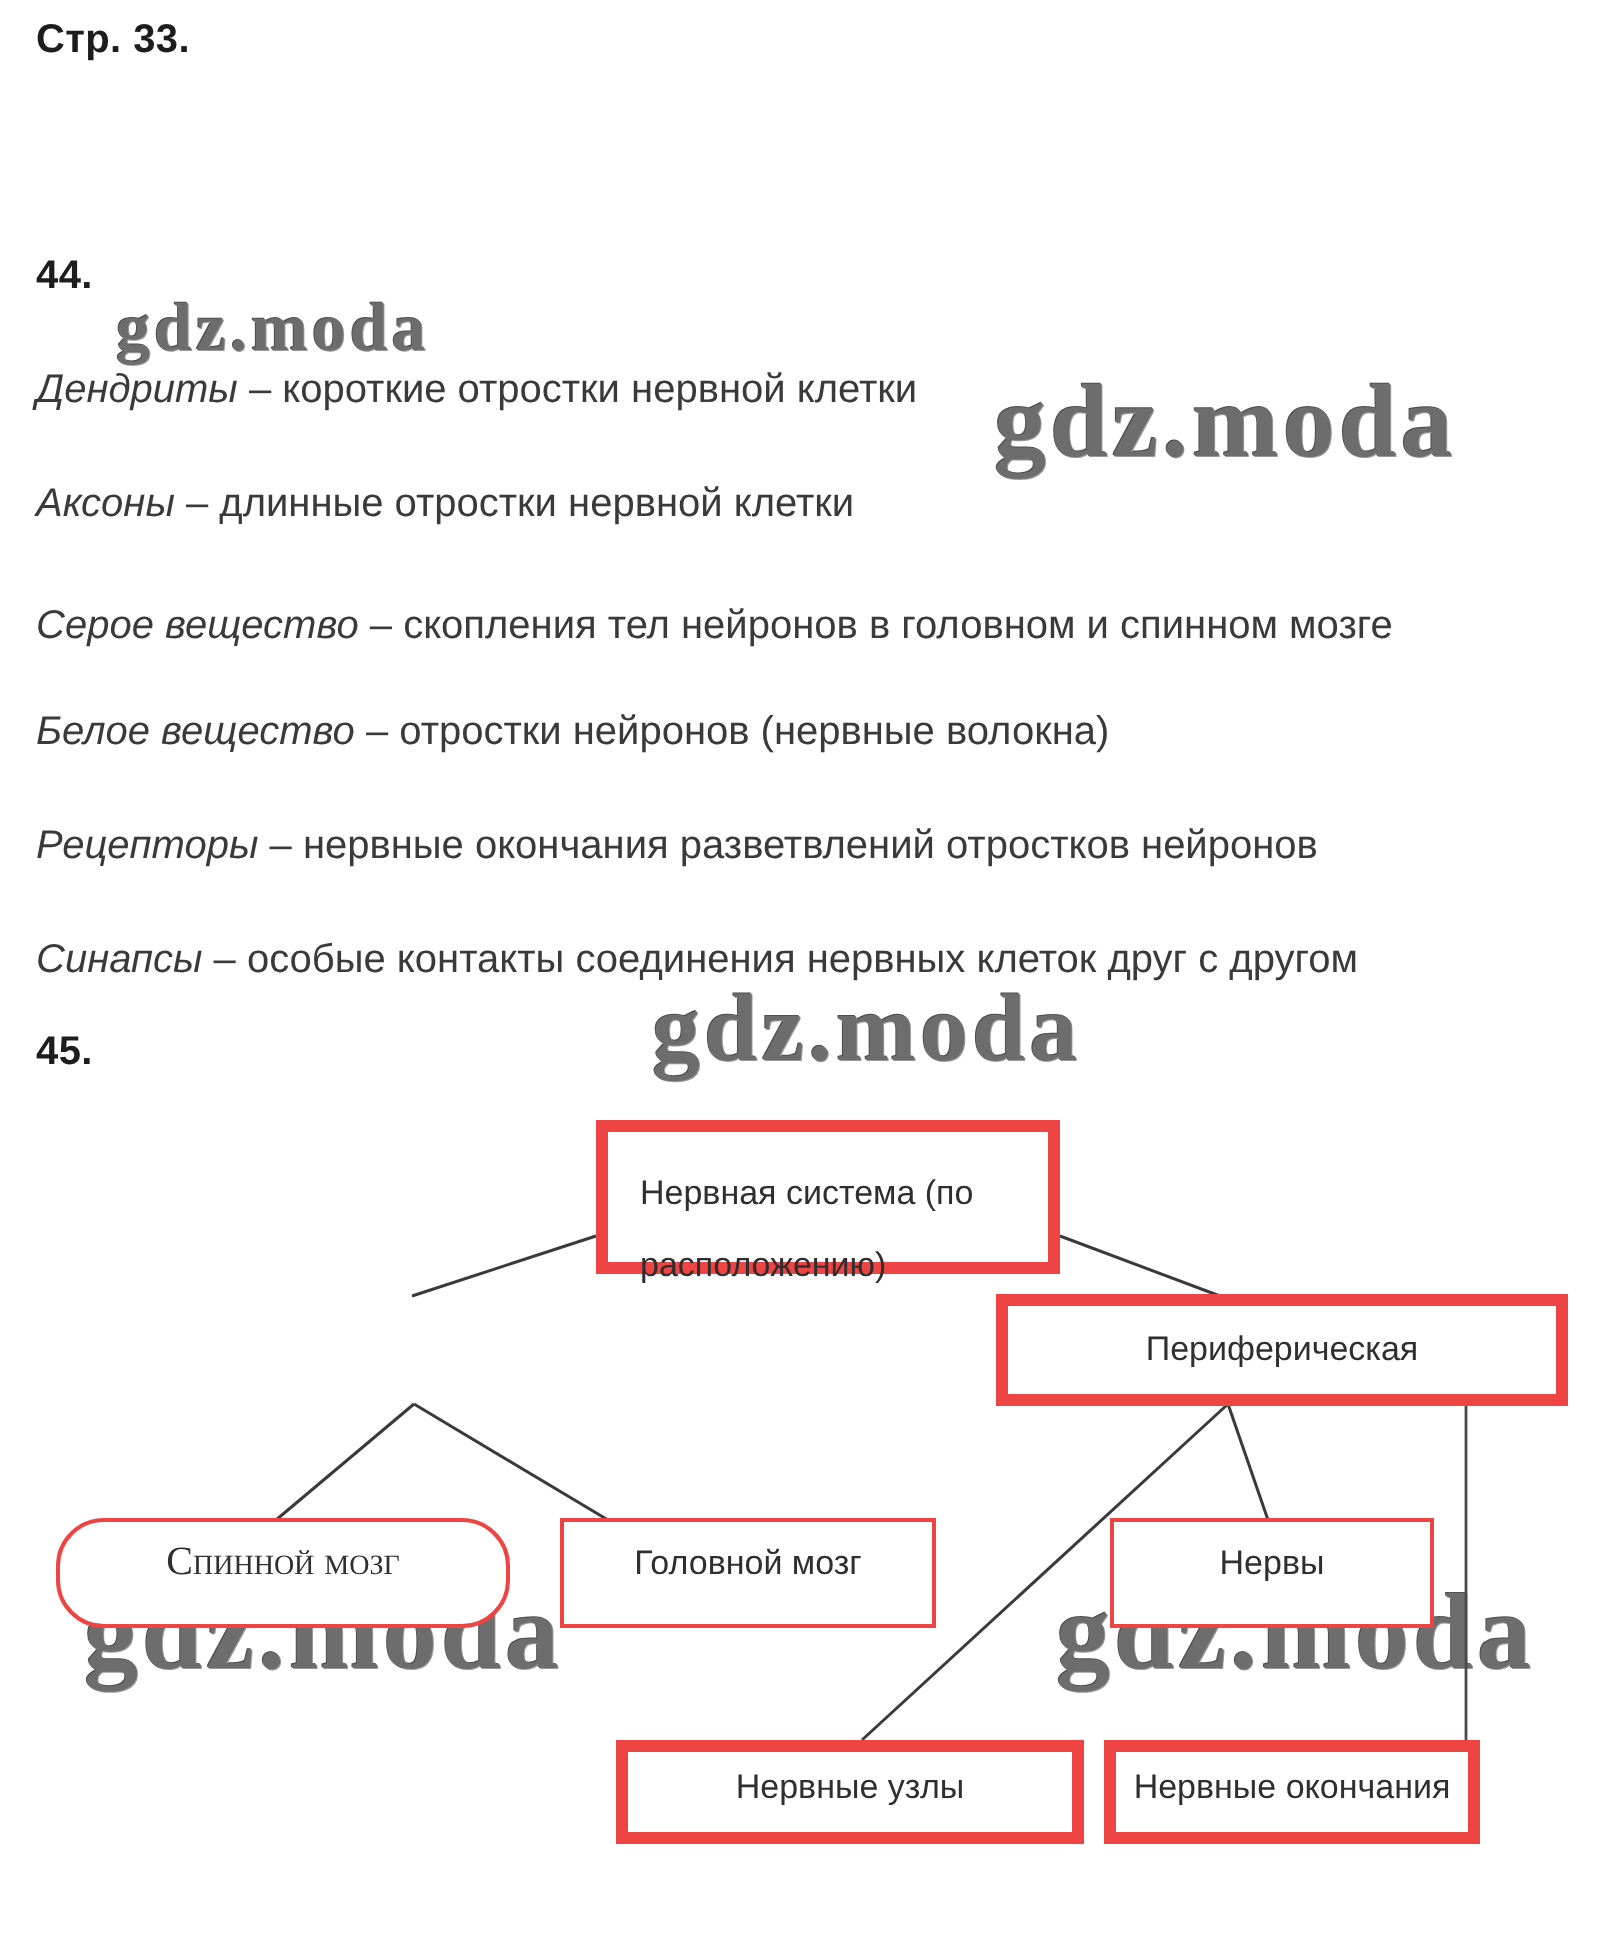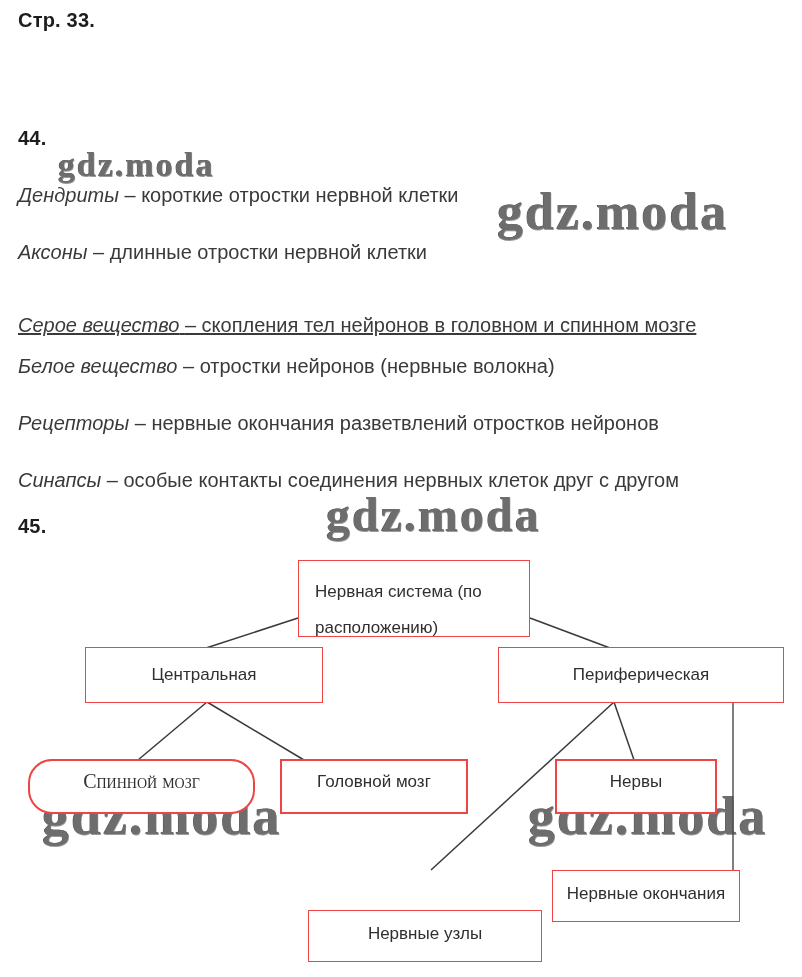--- a/index.html
+++ b/index.html
@@ -30,61 +30,61 @@
   .wm1{left:58px;top:148px;font-size:34px;}
   .wm2{left:497px;top:186px;font-size:52px;}
   .wm3{left:326px;top:491px;font-size:48px;}
   .wm4{left:42px;top:789px;font-size:54px;}
   .wm5{left:528px;top:789px;font-size:54px;}
   
   .connector-svg{position:absolute;left:0;top:0;pointer-events:none;}
   .node{
     position:absolute;
     background:#ffffff;
-    border:1px solid #ef4444;
+    border:6px solid #ef4444;
     box-sizing:border-box;
     display:flex;align-items:center;justify-content:center;
     font-size:17px;color:#2f2f2f;
     text-align:center;
   }
   .node-root{
     left:298px;top:560px;width:232px;height:77px;
     display:block;text-align:left;
     padding:13px 10px 0 16px;line-height:36px;
   }
   .node-central{left:85px;top:647px;width:238px;height:56px;}
   .node-peripheral{left:498px;top:647px;width:286px;height:56px;}
   .lvl3{border-width:2px;padding-bottom:10px;}
   .node-spinal{
     left:28px;top:759px;width:227px;height:55px;
     font-family:"Liberation Serif",serif;
     font-variant:small-caps;font-size:20px;border-radius:24px;
   }
   .node-brain{left:280px;top:759px;width:188px;height:55px;}
   .node-nerves{left:555px;top:759px;width:162px;height:55px;}
-  .node-ganglia{left:308px;top:870px;width:234px;height:52px;padding-bottom:4px;margin-top:40px;}
+  .node-ganglia{left:308px;top:870px;width:234px;height:52px;padding-bottom:4px;}
   .node-endings{left:552px;top:870px;width:188px;height:52px;padding-bottom:4px;}
 </style>
 </head>
 <body>
 
 <div class="page">
 
   <p class="tline heading" style="top:8px;">Стр. 33.</p>
   <p class="tline heading" style="top:126px;">44.</p>
 
   <p class="tline def" style="top:183px;">
     <span class="term">Дендриты</span>
     <span>– короткие отростки нервной клетки</span>
   </p>
   <p class="tline def" style="top:240px;">
     <span class="term">Аксоны</span>
     <span>– длинные отростки нервной клетки</span>
   </p>
-  <p class="tline def" style="top:313px;text-decoration:underline;">
+  <p class="tline def" style="top:301px;">
     <span class="term">Серое вещество</span>
     <span>– скопления тел нейронов в головном и спинном мозге</span>
   </p>
   <p class="tline def" style="top:411px;">
     <span class="term">Рецепторы</span>
     <span>– нервные окончания разветвлений отростков нейронов</span>
   </p>
   <p class="tline def" style="top:354px;">
     <span class="term">Белое вещество</span>
     <span>– отростки нейронов (нервные волокна)</span>
@@ -106,21 +106,20 @@
     <line x1="298" y1="618" x2="206" y2="648" stroke="#3a3a3a" stroke-width="1.5"></line>
     <line x1="530" y1="618" x2="610" y2="648" stroke="#3a3a3a" stroke-width="1.5"></line>
     <line x1="207" y1="702" x2="138" y2="760" stroke="#3a3a3a" stroke-width="1.5"></line>
     <line x1="207" y1="702" x2="304" y2="760" stroke="#3a3a3a" stroke-width="1.5"></line>
     <line x1="614" y1="702" x2="431" y2="870" stroke="#3a3a3a" stroke-width="1.5"></line>
     <line x1="614" y1="702" x2="634" y2="760" stroke="#3a3a3a" stroke-width="1.5"></line>
     <line x1="733" y1="702" x2="733" y2="870" stroke="#4a4a4a" stroke-width="1.4"></line>
   </svg>
 
   <div class="node node-root">Нервная система (по расположению)</div>
-  <div class="node node-central">Центральная</div>
   <div class="node node-peripheral">Периферическая</div>
   <div class="node lvl3 node-spinal">Спинной мозг</div>
   <div class="node lvl3 node-brain">Головной мозг</div>
   <div class="node lvl3 node-nerves">Нервы</div>
   <div class="node node-ganglia">Нервные узлы</div>
   <div class="node node-endings">Нервные окончания</div>
 
 </div>
 
 </body></html>

